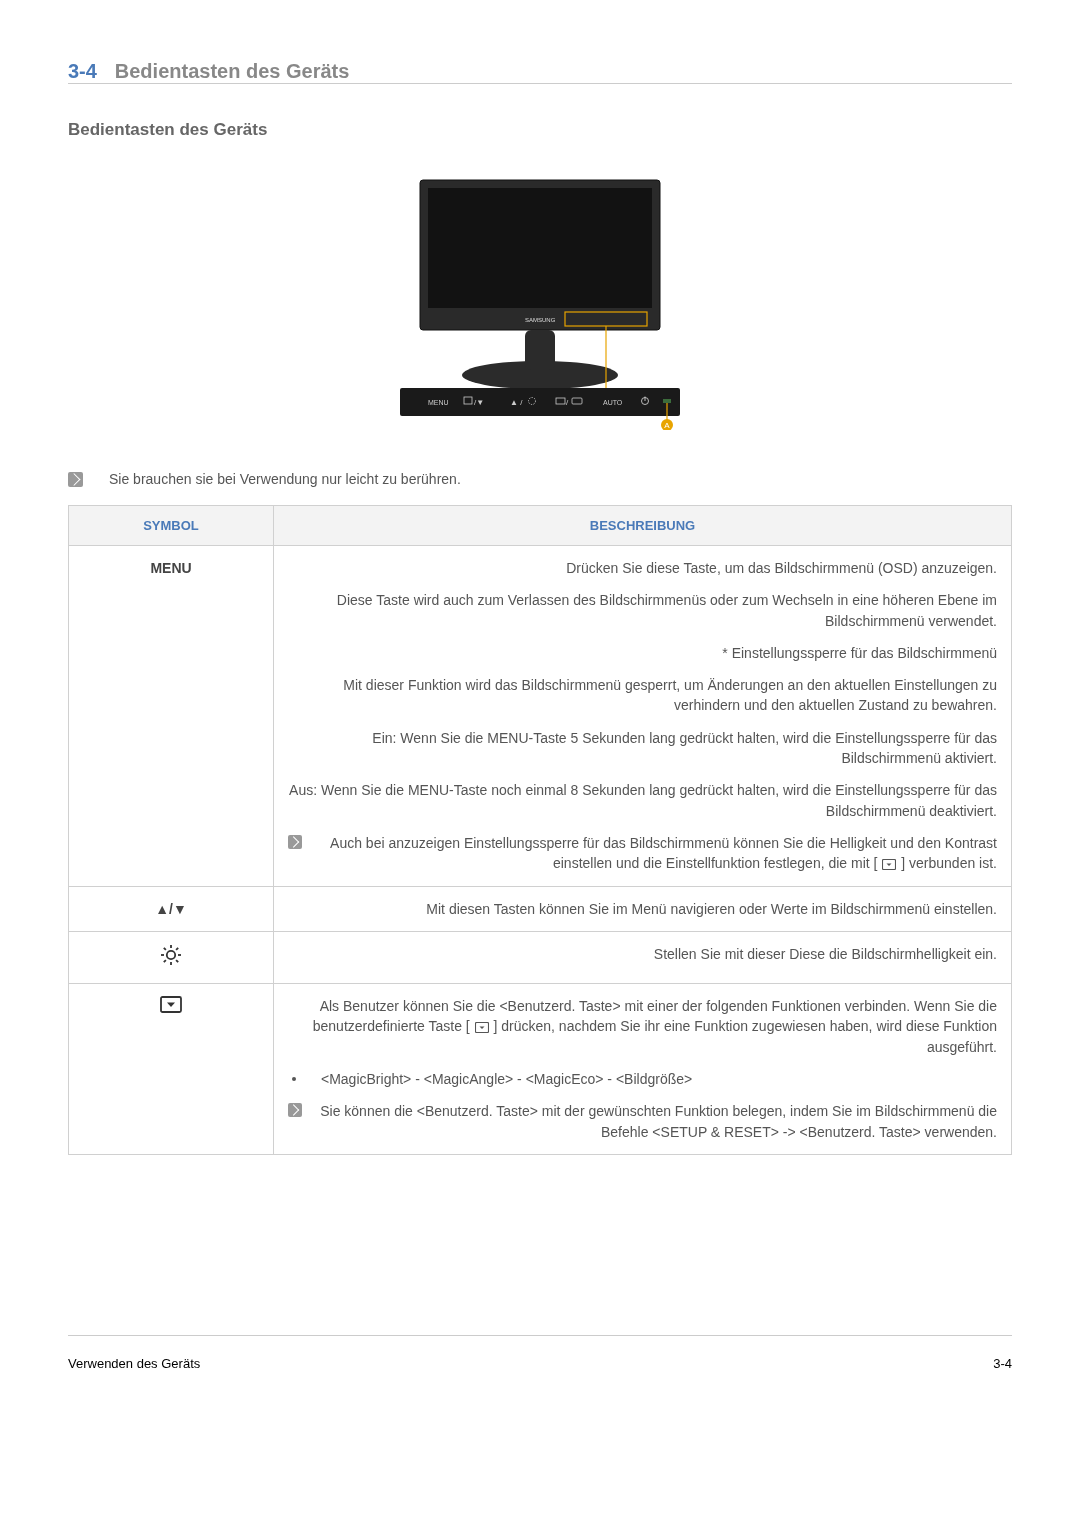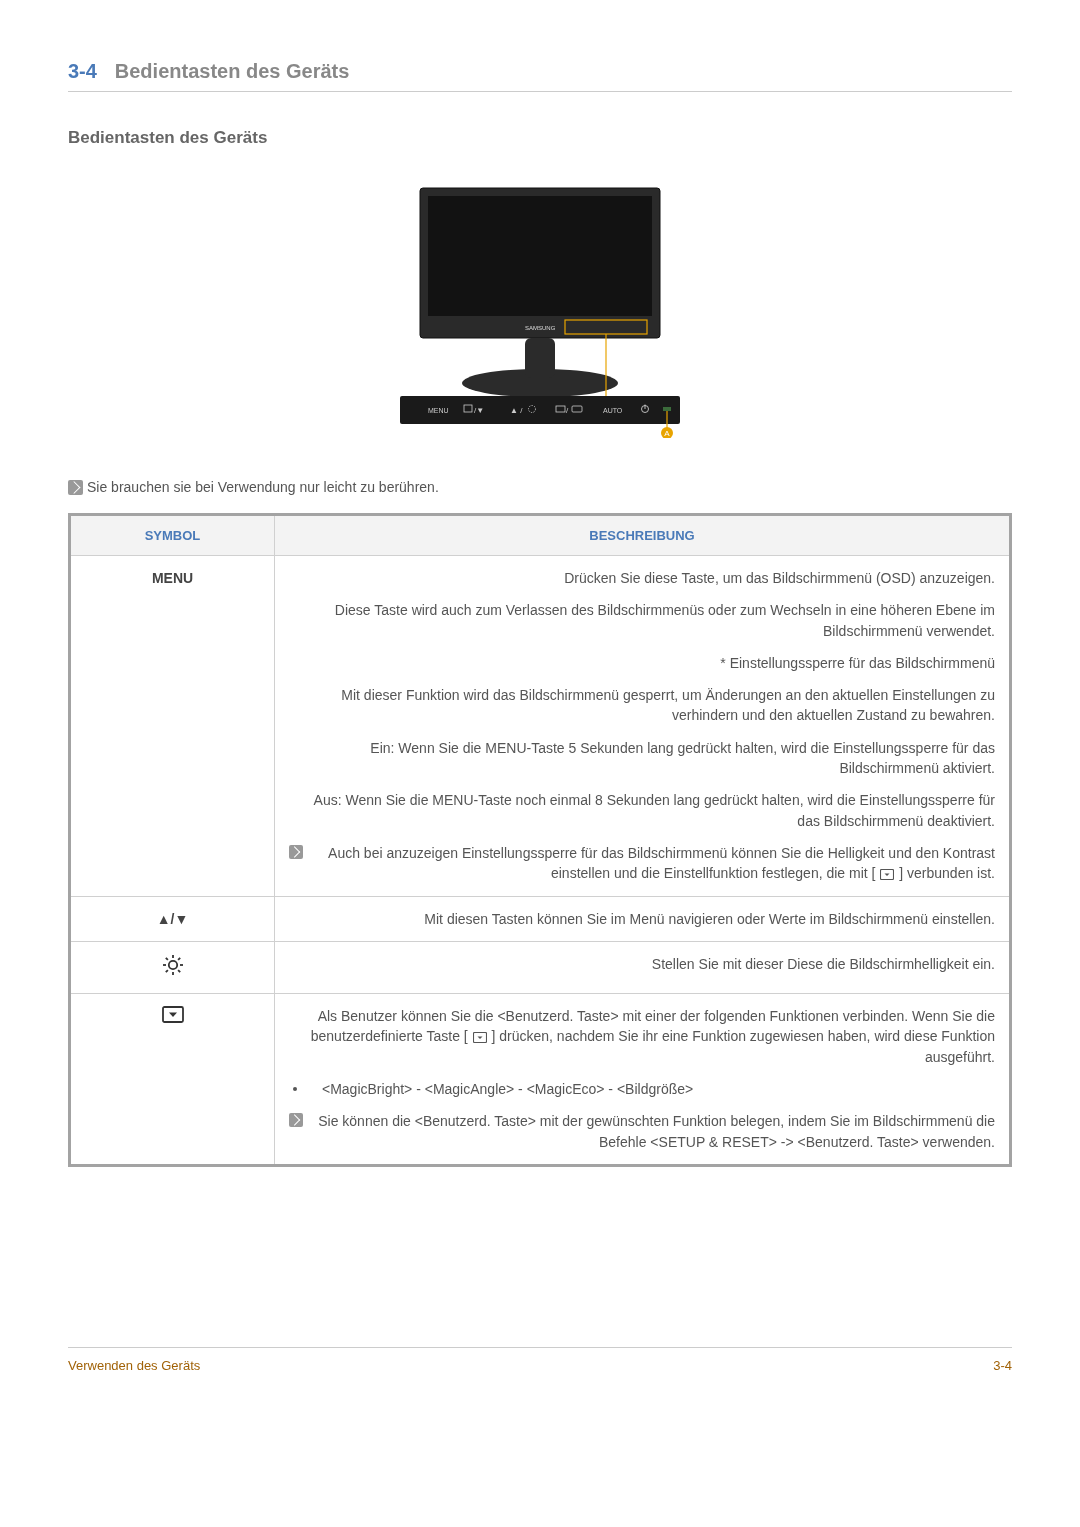--- a/index.html
+++ b/index.html
@@ -7,21 +7,20 @@
     font-family: Arial, Helvetica, sans-serif;
     font-size: 14px;
     color: #555;
     background: #fff;
     width: 1080px;
     margin: 0 auto;
     padding: 60px 68px 30px 68px;
   }
   .section-header {
     border-bottom: 1px solid #ccc;
-    padding-bottom: 8px;
     margin-bottom: 36px;
   }
   .section-number {
     color: #4a7ab8;
     font-size: 20px;
     font-weight: bold;
     margin-right: 14px;
   }
   .section-title {
     color: #888;
@@ -36,21 +35,21 @@
   }
   .figure-wrap {
     text-align: center;
     margin-bottom: 38px;
   }
   .monitor-svg { display: inline-block; }
   .note-row {
     margin: 0 0 18px 0;
     display: flex;
     align-items: flex-start;
-    gap: 4px;
+    gap: 26px;
   }
   .note-icon-outer {
     width: 15px; height: 15px;
     background: #999;
     border-radius: 2px;
     display: flex; align-items: center; justify-content: center;
     flex-shrink: 0;
     margin-top: 1px;
   }
   .note-icon-outer::after {
@@ -73,21 +72,21 @@
   .note-icon-inline::after {
     content: "";
     width: 7px; height: 7px;
     border: 1.5px solid #fff;
     border-top: none; border-left: none;
     transform: rotate(-45deg) translate(-1px,-1px);
   }
   table.desc {
     width: 100%;
     border-collapse: collapse;
-    border: 3px solid #a3a3a3;
+    border: 1px solid #a3a3a3;
   }
   table.desc th {
     background: #f3f3f3;
     color: #4a7ab8;
     font-weight: bold;
     font-size: 13px;
     padding: 12px 10px;
     border: 1px solid #d0d0d0;
     text-align: center;
   }
@@ -116,25 +115,25 @@
     margin: 8px 12px 0 4px; flex-shrink: 0;
   }
   .inline-glyph {
     display: inline-block;
     vertical-align: middle;
     margin: 0 1px;
   }
   .footer {
     margin-top: 180px;
     border-top: 1px solid #ccc;
-    padding-top: 10px;
+    padding-top: 20px;
     display: flex;
     justify-content: space-between;
     font-size: 13px;
-    color: #a16207;
+    color: #000000;
   }
 </style>
 </head>
 <body>
 
 <div class="section-header">
   <span class="section-number">3-4</span>
   <span class="section-title">Bedientasten des Geräts</span>
 </div>
 

